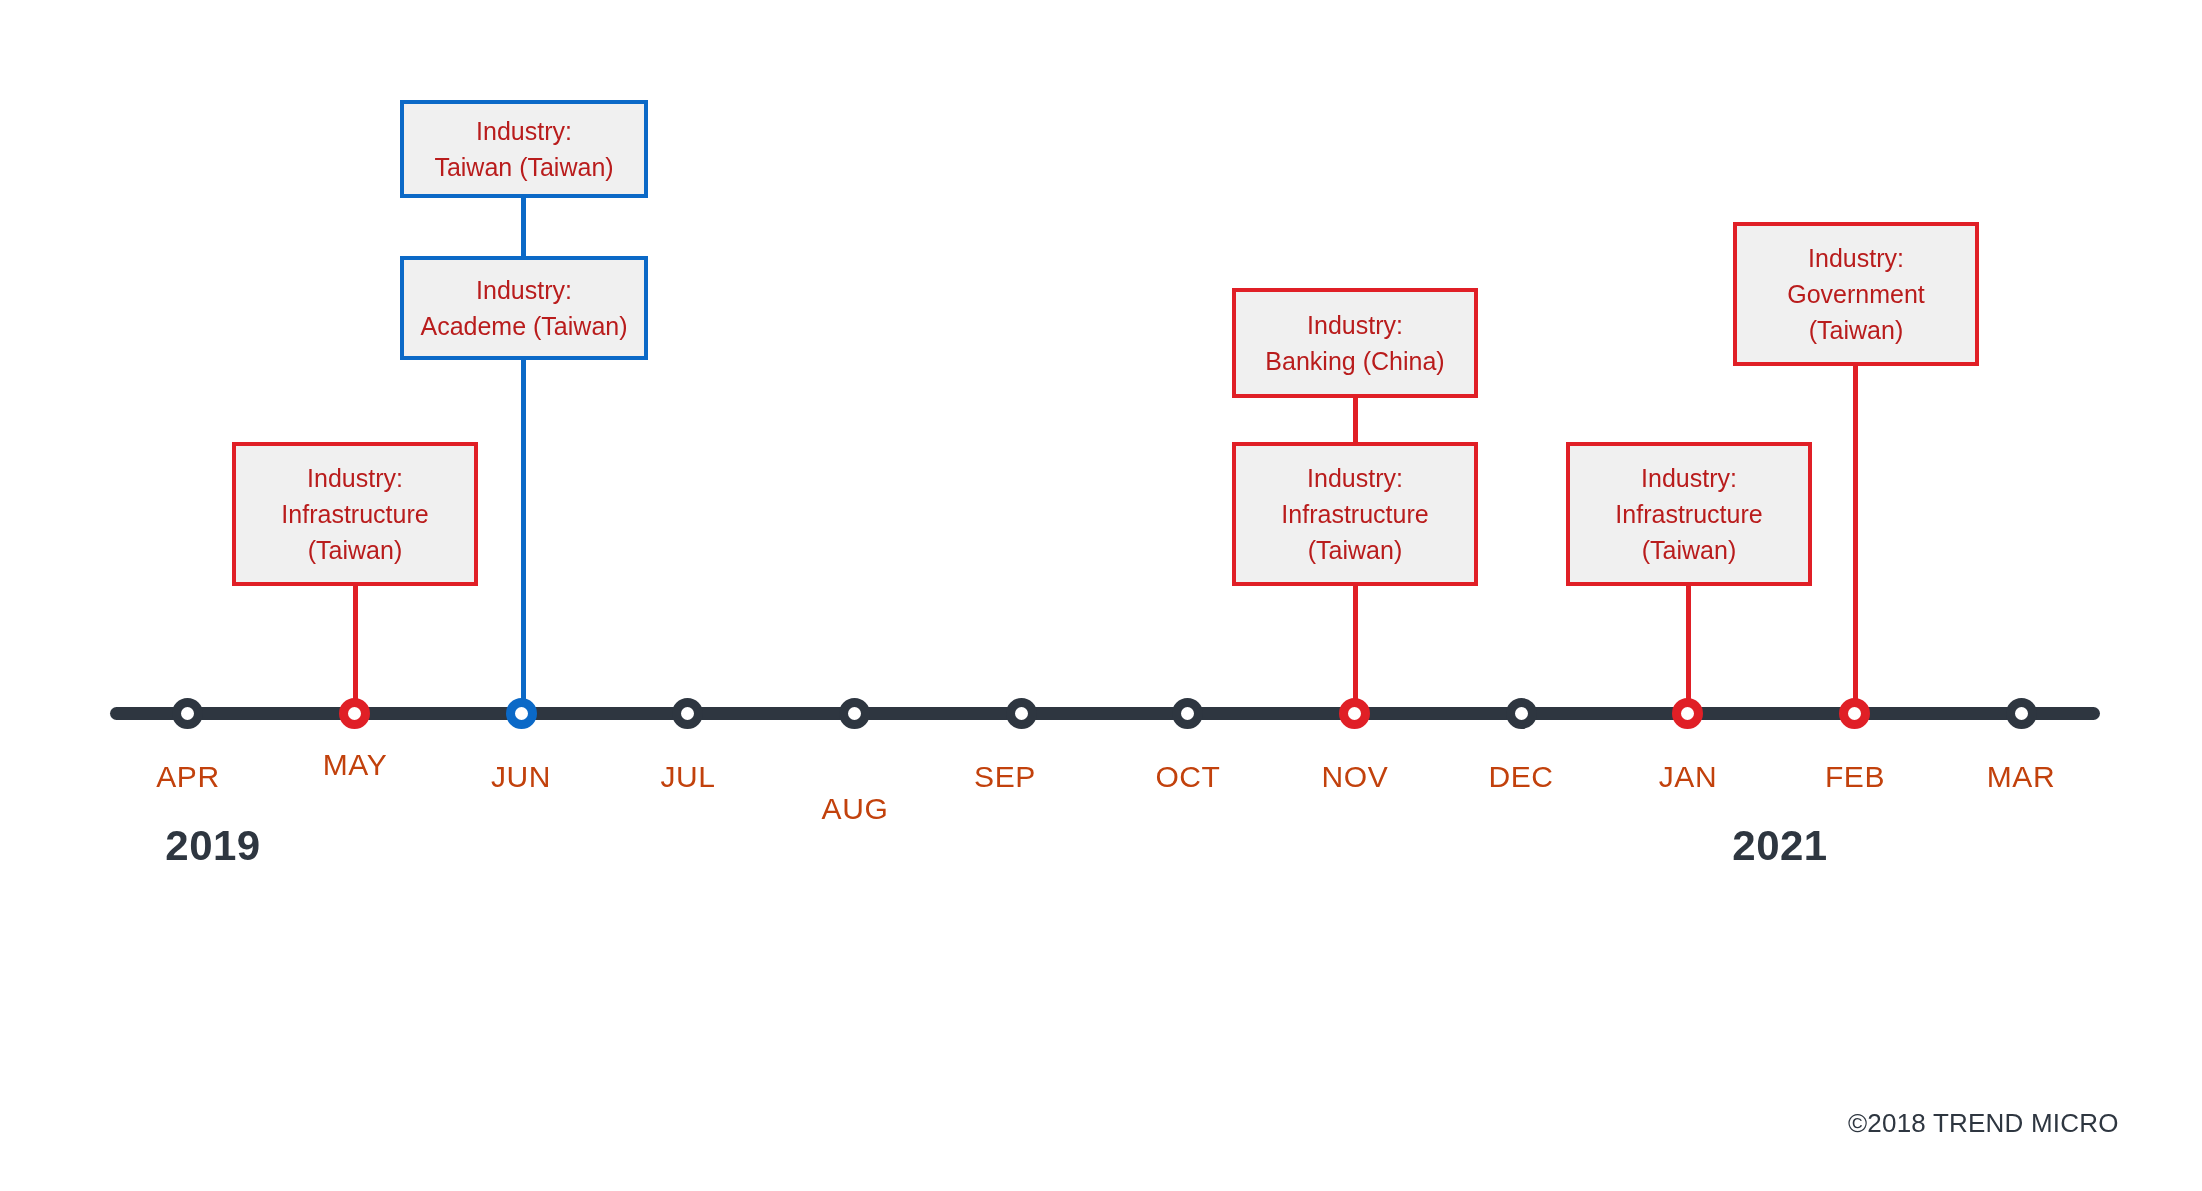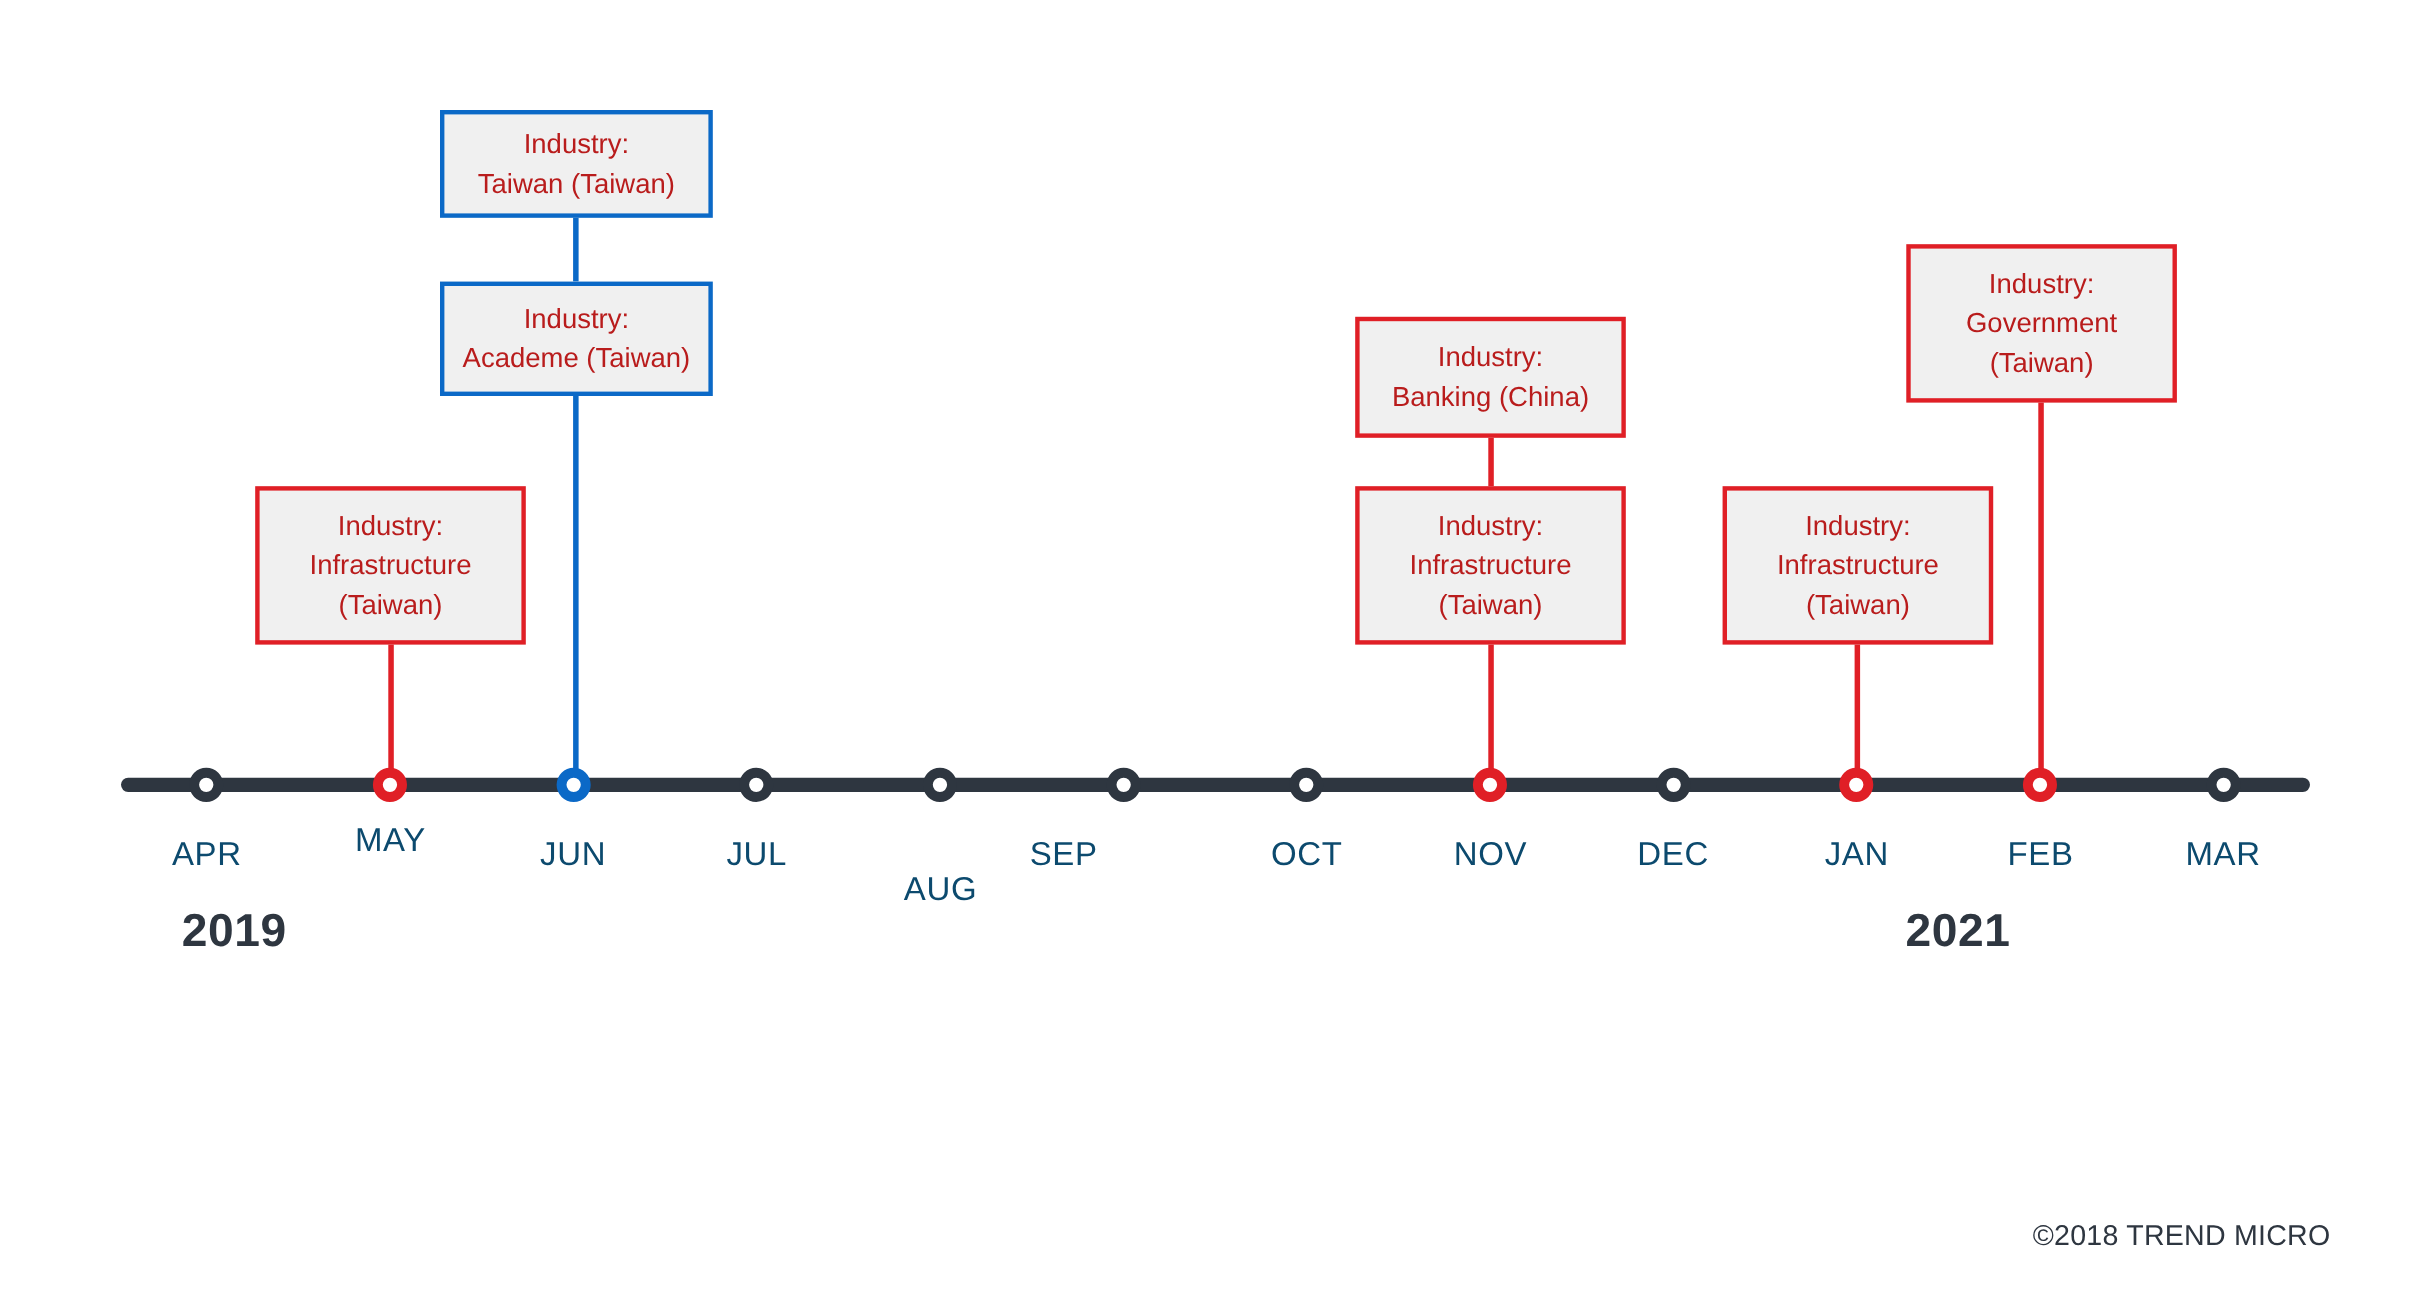--- a/index.html
+++ b/index.html
@@ -47,21 +47,21 @@
   .marker.red  { border-color: #e01f26; }
   .marker.blue { border-color: #0b69c7; }
 
   
   .month-label {
     position: absolute;
     text-align: center;
     font-size: 30px;
     letter-spacing: 0.6px;
     font-weight: 400;
-    color: #0c4a6e;
+    color: #c2410c;
     white-space: nowrap;
   }
 
   
   .year-label {
     position: absolute;
     text-align: center;
     font-size: 42px;
     font-weight: 700;
     letter-spacing: 0.5px;
@@ -203,21 +203,21 @@
   <div class="marker dark" style="left:1506px; top:698px;"></div>
   <div class="marker red" style="left:1672px; top:698px;"></div>
   <div class="marker red" style="left:1839px; top:698px;"></div>
   <div class="marker dark" style="left:2006px; top:698px;"></div>
 
   <div class="month-label" style="left:88px;  top:760px; width:200px;">APR</div>
   <div class="month-label" style="left:255px; top:748px; width:200px;">MAY</div>
   <div class="month-label" style="left:421px; top:760px; width:200px;">JUN</div>
   <div class="month-label" style="left:588px; top:760px; width:200px;">JUL</div>
   <div class="month-label" style="left:755px; top:792px; width:200px;">AUG</div>
-  <div class="month-label" style="left:867px; top:760px; width:200px;">SEP</div>
+  <div class="month-label" style="left:905px; top:760px; width:200px;">SEP</div>
   <div class="month-label" style="left:1088px; top:760px; width:200px;">OCT</div>
   <div class="month-label" style="left:1255px; top:760px; width:200px;">NOV</div>
   <div class="month-label" style="left:1421px; top:760px; width:200px;">DEC</div>
   <div class="month-label" style="left:1588px; top:760px; width:200px;">JAN</div>
   <div class="month-label" style="left:1755px; top:760px; width:200px;">FEB</div>
   <div class="month-label" style="left:1921px; top:760px; width:200px;">MAR</div>
 
   <div class="year-label" style="left:113px; top:822px; width:200px;">2019</div>
   <div class="year-label" style="left:1680px; top:822px; width:200px;">2021</div>
 

